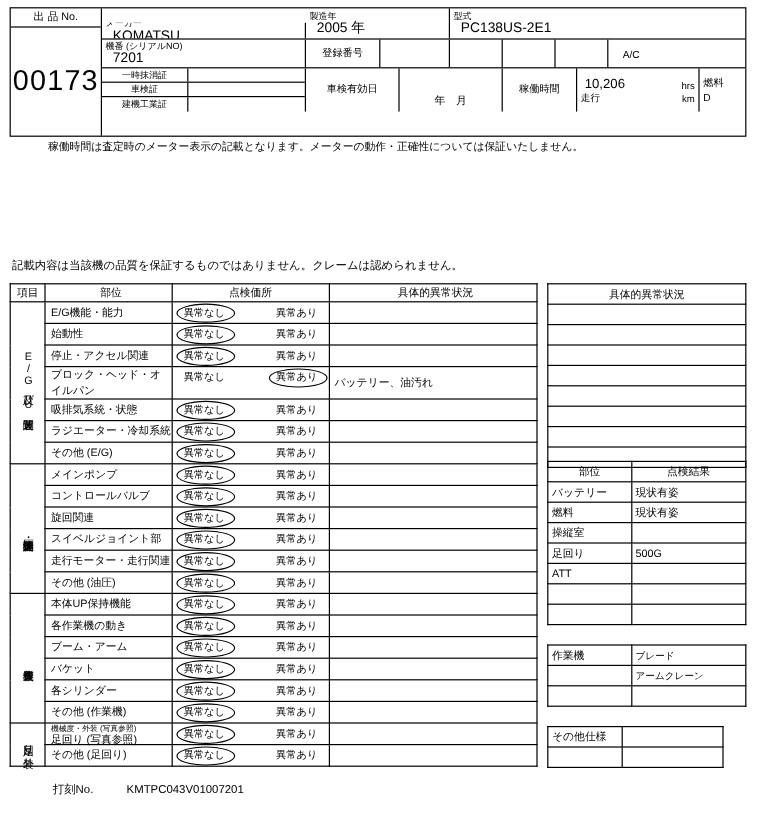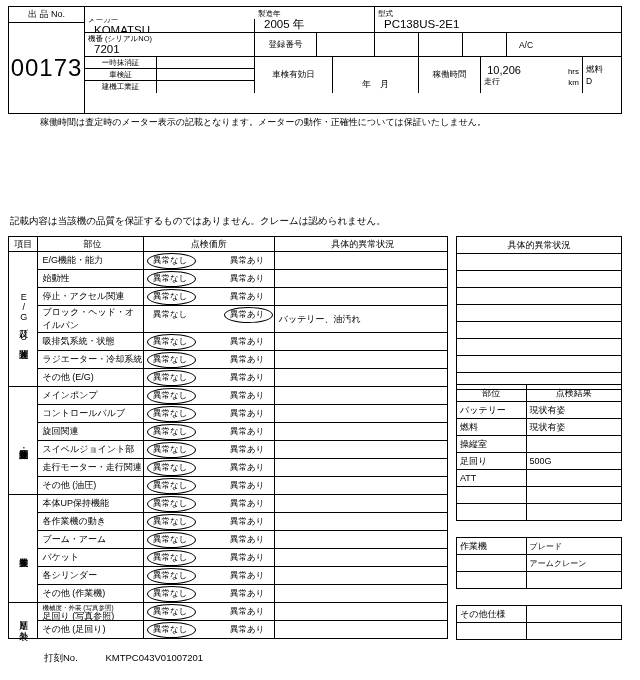--- a/index.html
+++ b/index.html
@@ -130,21 +130,21 @@
 
   .rt2 { left: 456px; top: 384px; width: 166px; }
   .rt2 .c1 { width: 70px; }
   .rt2 .c2 { width: 96px; }
   .rt2 .rhdr { text-align: center; }
 
   .rt3 { left: 456px; top: 537px; width: 166px; }
   .rt3 .c1 { width: 70px; }
   .rt3 .c2 { width: 96px; font-size: 8px; }
 
-  .rt4 { left: 456px; top: 605px; width: 166px; }
+  .rt4 { left: 456px; top: 605px; width: 147px; }
   .rt4 .c1 { width: 70px; }
   .rt4 .c2 { width: 96px; }
 
   
   .footer { position: absolute; left: 44px; top: 652px; font-size: 9.5px; }
   .footer .fval { margin-left: 25px; }
 </style>
 </head>
 <body>
 

